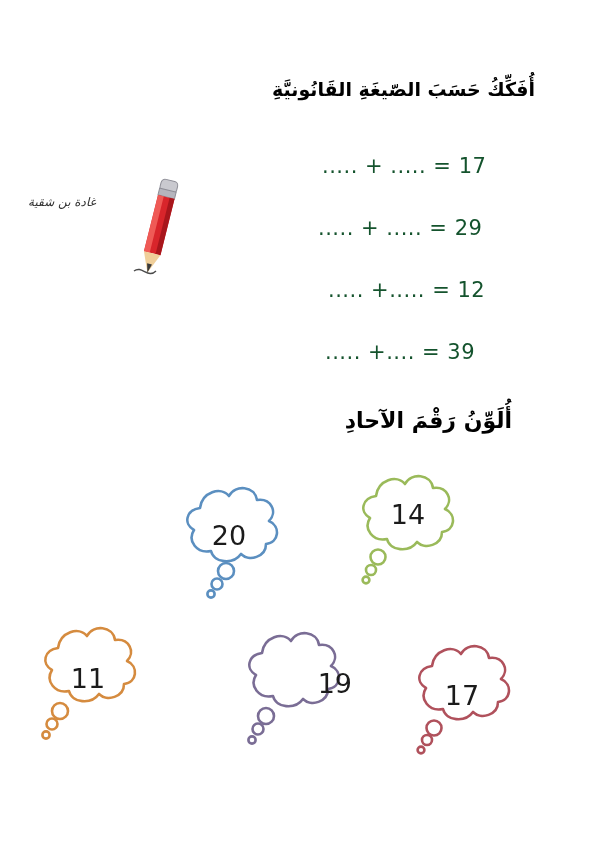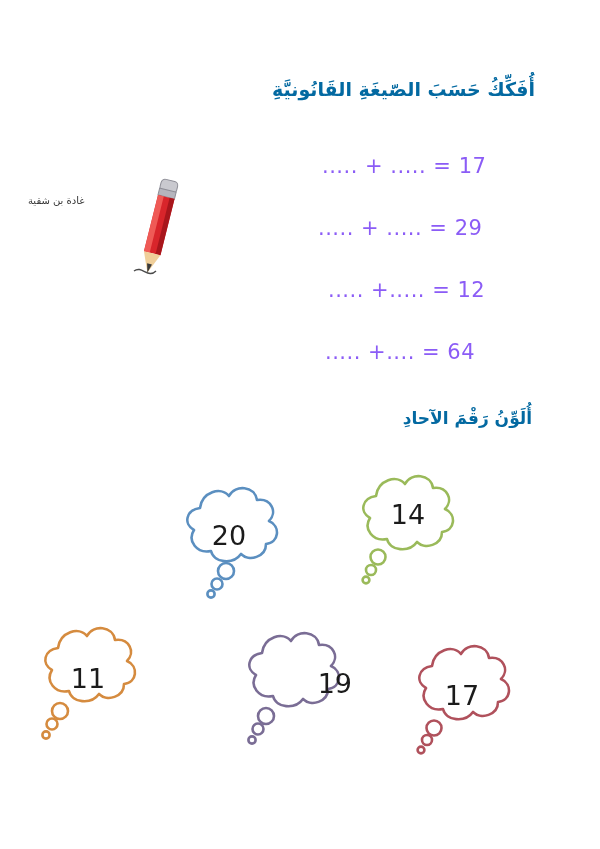--- a/index.html
+++ b/index.html
@@ -16,49 +16,49 @@
   }
   .sheet {
     position: relative;
     width: 600px;
     height: 849px;
   }
 
   
   .heading {
     position: absolute;
-    color: #0369a1;
+    color: #000000;
     font-weight: bold;
     direction: rtl;
     text-align: left;
     white-space: nowrap;
     font-family: "DejaVu Sans", sans-serif;
   }
   #heading-1 {
     top: 78px;
     right: 65px;
     font-size: 19px;
   }
   #heading-2 {
     top: 408px;
-    right: 68px;
-    font-size: 17px;
+    right: 88px;
+    font-size: 22px;
   }
 
   
   .eq-list {
     position: absolute;
     top: 148px;
     left: 0;
     width: 600px;
   }
   .eq-row {
     height: 62px;
     position: relative;
-    color: #8b5cf6;
+    color: #14532d;
     font-size: 21px;
     direction: ltr;
   }
   .eq-text {
     position: absolute;
     white-space: pre;
     letter-spacing: 0.5px;
   }
   #eq-0 .eq-text { left: 322px; top: 6px; }
   #eq-1 .eq-text { left: 318px; top: 6px; }
@@ -70,24 +70,25 @@
     position: absolute;
     left: 128px;
     top: 175px;
     width: 60px;
     height: 115px;
   }
   .credit {
     position: absolute;
     left: 28px;
     top: 195px;
-    font-size: 10px;
+    font-size: 12px;
     color: #333333;
     direction: rtl;
     white-space: nowrap;
+    font-style: italic;
   }
 
   
   .bubble {
     position: absolute;
   }
   .bubble .num {
     position: absolute;
     color: #1b1b1b;
     font-size: 27px;
@@ -144,21 +145,21 @@
     <div class="eq-row" id="eq-0">
       <span class="eq-text">..... + ..... = 17</span>
     </div>
     <div class="eq-row" id="eq-1">
       <span class="eq-text">..... + ..... = 29</span>
     </div>
     <div class="eq-row" id="eq-2">
       <span class="eq-text">..... +..... = 12</span>
     </div>
     <div class="eq-row" id="eq-3">
-      <span class="eq-text">..... +.... = 64</span>
+      <span class="eq-text">..... +.... = 39</span>
     </div>
   </div>
 
   <div class="heading" id="heading-2">أُلَوِّنُ رَقْمَ الآحادِ</div>
 
   <div class="bubble" id="bubble-0">
     <svg viewBox="0 0 120 140" width="120" height="140" xmlns="http://www.w3.org/2000/svg">
       <g fill="none" stroke="#5b8fc0" stroke-width="2.6" stroke-linejoin="round">
         <path d="M31 38 C33 22, 52 16, 60 26 C66 14, 86 16, 88 30 C102 28, 109 42, 100 51
                  C112 56, 110 73, 97 74 C97 87, 80 92, 72 84 C64 95, 45 93, 42 81

